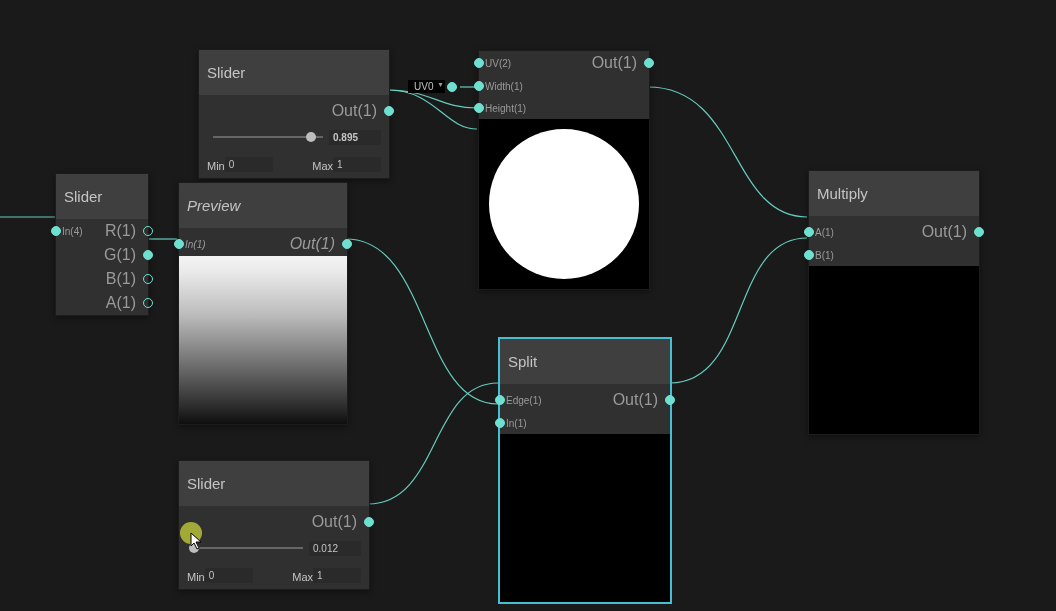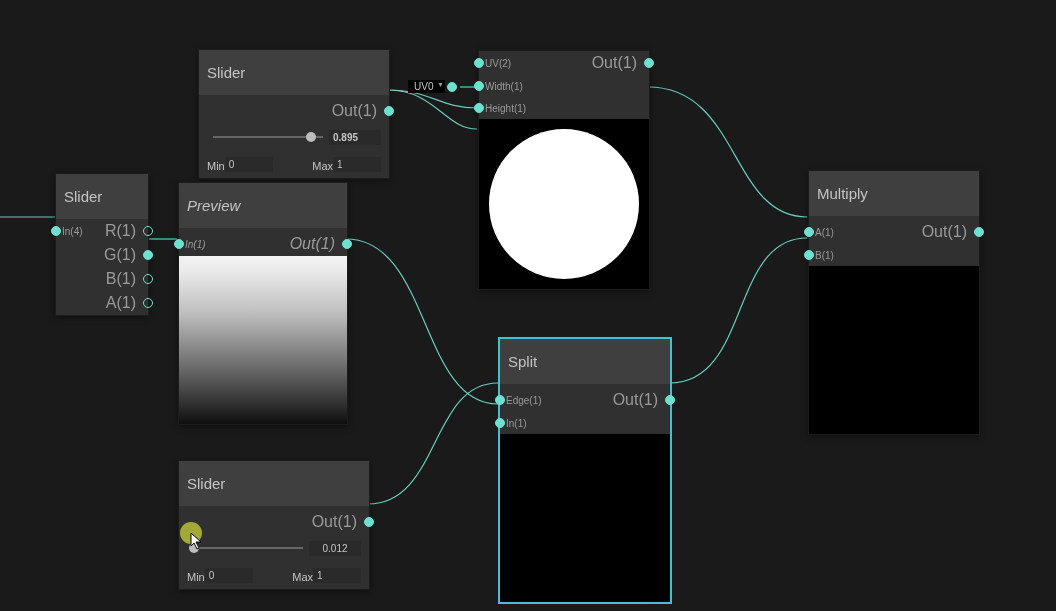--- a/index.html
+++ b/index.html
@@ -128,21 +128,21 @@
   <div class="header">Slider</div>
   <div class="header-pad"></div>
   <div class="row">
     <span class="lbl-r">Out(1)</span>
     <span class="port right filled"></span>
   </div>
   <div class="row" style="padding:6px 8px;">
     <div class="slider-track">
       <div class="slider-thumb" style="left:1.2%;"></div>
     </div>
-    <input class="input" style="width: 44px; text-align: center;" value="0.012">
+    <input class="input" style="width: 44px;" value="0.012">
   </div>
   <div class="param-box">
     <span class="lbl">Min</span>
     <input class="input" value="0" style="">
     <span class="lbl ml">Max</span>
     <input class="input" value="1" style="">
   </div>
 </div>
 
 <div style="position:absolute;left:408px;top:80px;">

